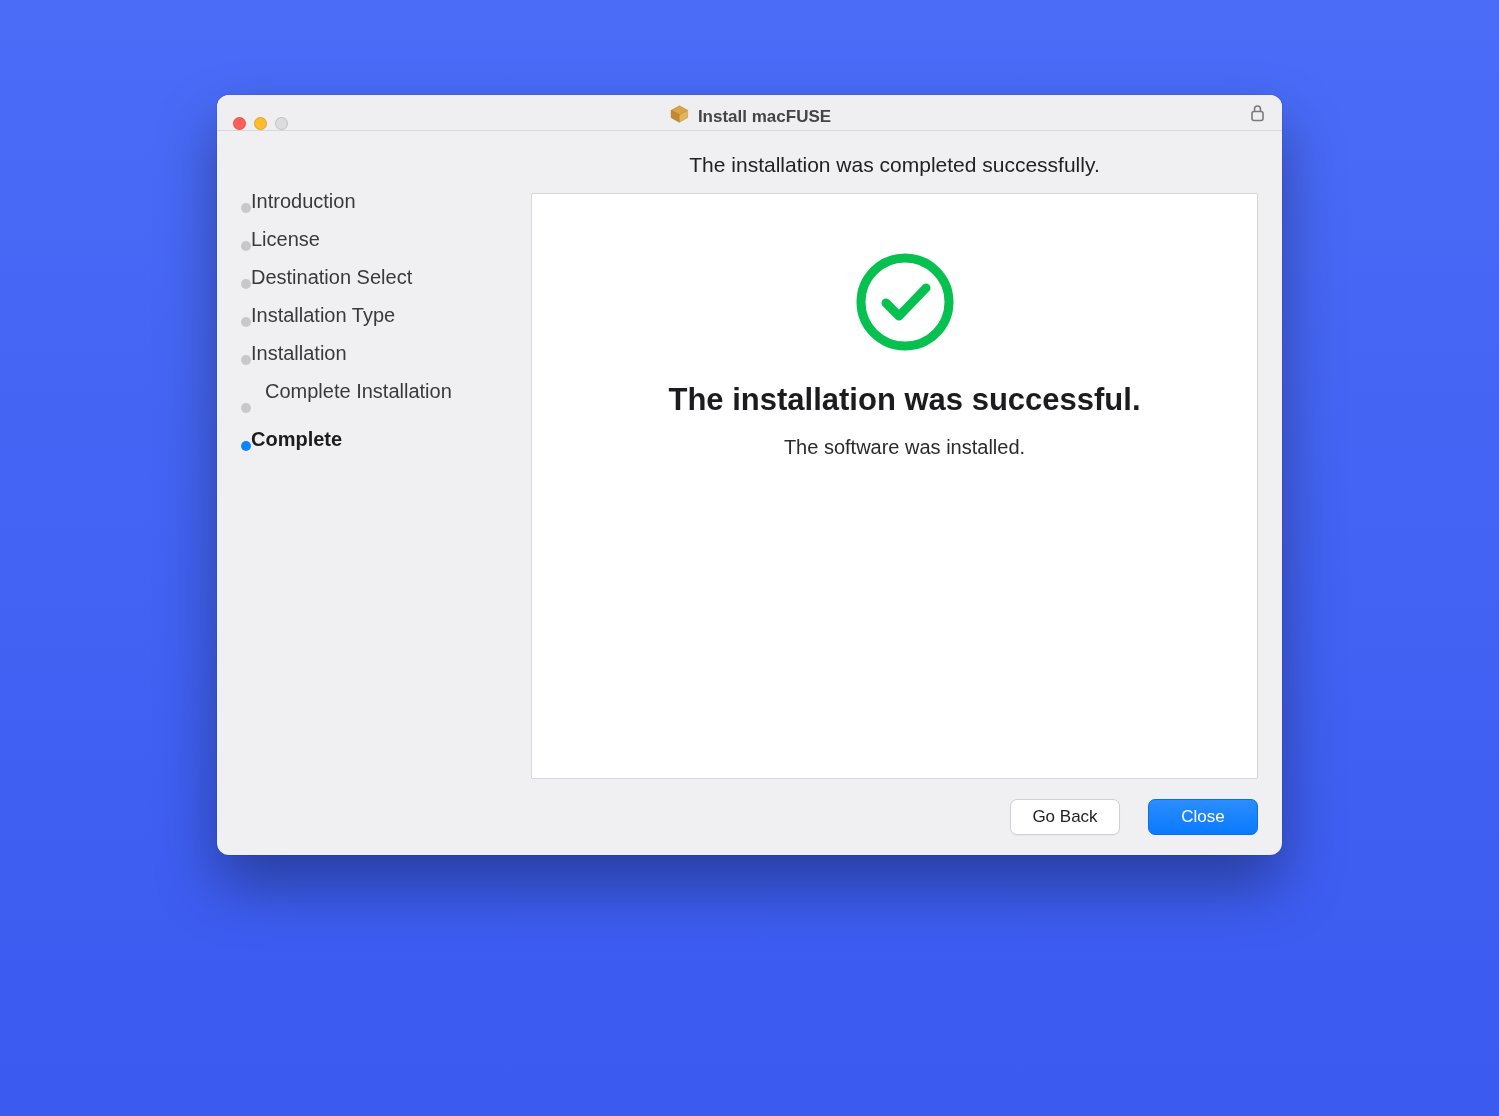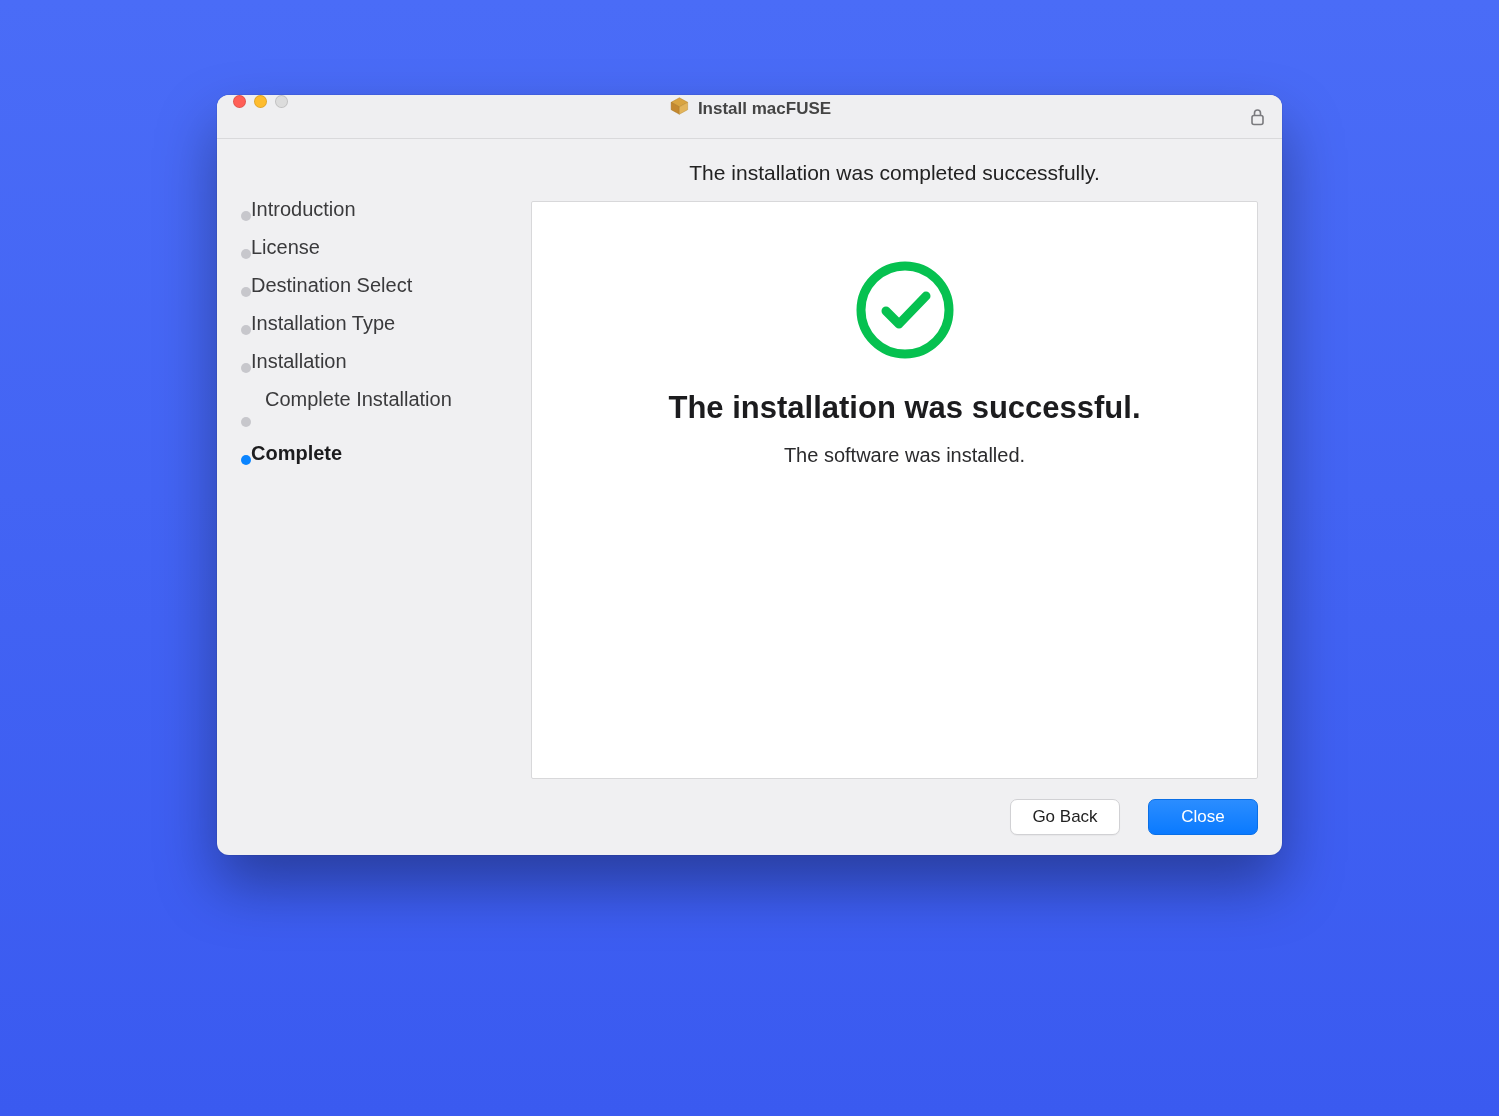--- a/index.html
+++ b/index.html
@@ -19,25 +19,25 @@
     height: 760px;
     margin-top: 55px;
     background: #f0f0f2;
     border-radius: 12px;
     box-shadow: 0 30px 60px rgba(0,0,0,0.35), 0 0 0 1px rgba(0,0,0,0.05);
     overflow: hidden;
     display: flex;
     flex-direction: column;
   }
   .titlebar {
-    height: 44px;
+    height: 36px;
     background: #efeff1;
     border-bottom: 1px solid #d9d9db;
     display: flex;
-    align-items: flex-start;
+    align-items: flex-end;
     position: relative;
     flex-shrink: 0;
   }
   .traffic-lights {
     display: flex;
     gap: 8px;
     margin-left: 16px;
   }
   .tl {
     width: 13px; height: 13px; border-radius: 50%;
@@ -95,21 +95,21 @@
   }
   .steps li .bullet {
     width: 10px; height: 10px; border-radius: 50%;
     background: #c7c7cc;
     margin-top: 7px;
     flex-shrink: 0;
   }
   .steps li.active { font-weight: 700; color: #1c1c1e; }
   .steps li.active .bullet { background: #0a84ff; }
   
-  .ci-wrap { display:flex; flex-direction:column; gap:6px; margin-bottom:14px;}
+  .ci-wrap { display:flex; flex-direction:column; margin-bottom:14px;}
   .ci-wrap .ci-label { font-size:20px; color:#3a3a3c; padding-left:24px; line-height:1.2;}
   .ci-wrap .ci-bullet { width:10px;height:10px;border-radius:50%;background:#c7c7cc; margin-left:0;}
   .main-panel {
     flex: 1;
     background: #ffffff;
     border: 1px solid #d8d8da;
     border-radius: 2px;
     display: flex;
     flex-direction: column;
     align-items: center;

